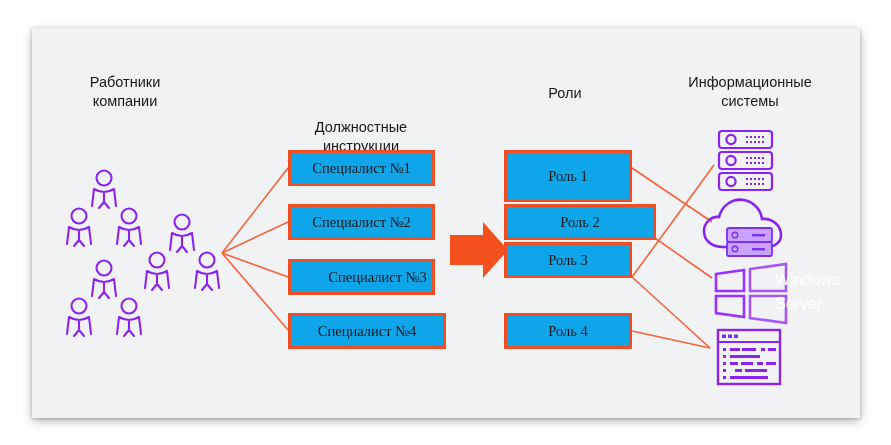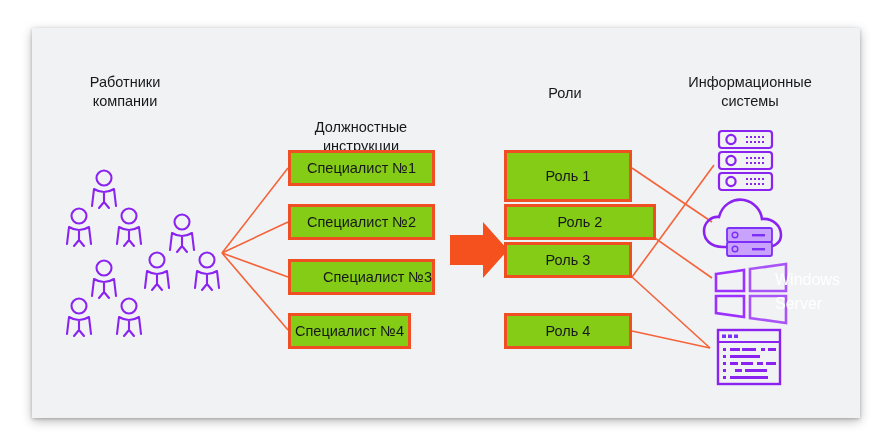--- a/index.html
+++ b/index.html
@@ -41,27 +41,27 @@
     color: #17181c;
     font-family: "Liberation Sans", sans-serif;
     white-space: pre-line;
     font-weight: 400;
   }
 
   .obox {
     position: absolute;
     box-sizing: border-box;
     border: 3px solid #f04e23;
-    background: #84cc16;
+    background: #0ea5e9;
     display: flex;
     align-items: center;
     justify-content: center;
     font-size: 14.5px;
     color: #17181c;
-    font-family: Liberation Sans, sans-serif;
+    font-family: Liberation Serif, serif;
   }
 
   .winlabel {
     position: absolute;
     color: #ffffff;
     font-size: 16px;
     line-height: 24px;
     font-family: "Liberation Sans", sans-serif;
     white-space: pre-line;
   }
@@ -244,21 +244,21 @@
 инструкции</div>
 
 <div class="col-title" style="left:505px; top:84px; width:120px;">Роли</div>
 
 <div class="col-title" style="left:660px; top:73px; width:180px;">Информационные
 системы</div>
 
 <div class="obox" style="left:288px; top:150px; width:147px; height:36px;">Специалист №1</div>
 <div class="obox" style="left:288px; top:204px; width:147px; height:36px;">Специалист №2</div>
 <div class="obox" style="left:288px; top:259px; width:147px; height:36px;padding-left:32px;">Специалист №3</div>
-<div class="obox" style="left:288px; top:313px; width:123px; height:36px;">Специалист №4</div>
+<div class="obox" style="left:288px; top:313px; width:158px; height:36px;">Специалист №4</div>
 
 <div class="obox" style="left:504px; top:150px; width:128px; height:52px;">Роль 1</div>
 <div class="obox" style="left:504px; top:204px; width:152px; height:36px;">Роль 2</div>
 <div class="obox" style="left:504px; top:242px; width:128px; height:36px;">Роль 3</div>
 <div class="obox" style="left:504px; top:313px; width:128px; height:36px;">Роль 4</div>
 
 <div class="winlabel" style="left:775px; top:268px;">Windows
 Server</div>
 
 </body></html>

